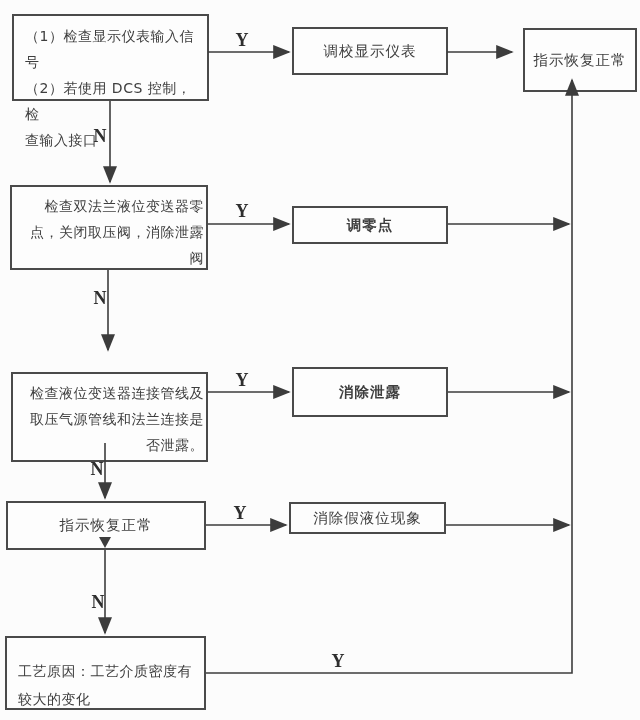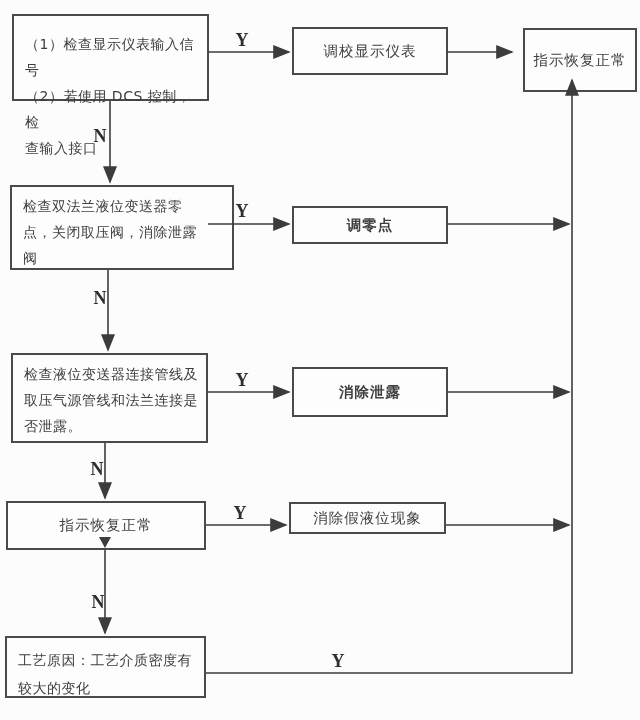--- a/index.html
+++ b/index.html
@@ -55,63 +55,63 @@
     top: 0;
     z-index: 5;
     pointer-events: none;
   }
 </style>
 </head>
 <body>
 
 <div class="canvas">
 
-  <div class="node step" style="left:12px; top:14px; width:197px; height:87px; padding-top:15px;">
+  <div class="node step" style="left:12px; top:14px; width:197px; height:87px; padding-top:7px;">
     <span class="ln">（1）检查显示仪表输入信号</span>
     <span class="ln">（2）若使用 DCS 控制，检</span>
     <span class="ln">查输入接口</span>
   </div>
 
   <div class="node action" style="left:292px; top:27px; width:156px; height:48px;">
     <span>调校显示仪表</span>
   </div>
 
   <div class="node action" style="left:523px; top:28px; width:114px; height:64px;">
     <span>指示恢复正常</span>
   </div>
 
-  <div class="node step" style="left:10px; top:185px; width:224px; height:85px;">
+  <div class="node step" style="left:10px; top:185px; width:198px; height:85px;text-align:right;">
     <span class="ln">检查双法兰液位变送器零</span>
     <span class="ln">点，关闭取压阀，消除泄露</span>
     <span class="ln">阀</span>
   </div>
 
   <div class="node action" style="left:292px; top:206px; width:156px; height:38px;font-weight:bold;">
     <span>调零点</span>
   </div>
 
-  <div class="node step" style="left:11px; top:353px; width:197px; height:90px;">
+  <div class="node step" style="left:11px; top:372px; width:197px; height:90px;text-align:right;">
     <span class="ln">检查液位变送器连接管线及</span>
     <span class="ln">取压气源管线和法兰连接是</span>
     <span class="ln">否泄露。</span>
   </div>
 
   <div class="node action" style="left:292px; top:367px; width:156px; height:50px;font-weight:bold;">
     <span>消除泄露</span>
   </div>
 
   <div class="node action" style="left:6px; top:501px; width:200px; height:49px;">
     <span>指示恢复正常</span>
   </div>
 
   <div class="node action" style="left:289px; top:502px; width:157px; height:32px;">
     <span>消除假液位现象</span>
   </div>
 
-  <div class="node step" style="left:5px; top:636px; width:201px; height:62px; padding-top:8px; line-height:28px;">
+  <div class="node step" style="left:5px; top:636px; width:201px; height:74px; padding-top:19px; line-height:28px;">
     <span class="ln">工艺原因：工艺介质密度有</span>
     <span class="ln">较大的变化</span>
   </div>
 
   <div class="lbl" style="left:230px; top:30px;">Y</div>
   <div class="lbl" style="left:88px;  top:126px;">N</div>
   <div class="lbl" style="left:230px; top:201px;">Y</div>
   <div class="lbl" style="left:88px;  top:288px;">N</div>
   <div class="lbl" style="left:230px; top:370px;">Y</div>
   <div class="lbl" style="left:85px;  top:459px;">N</div>

